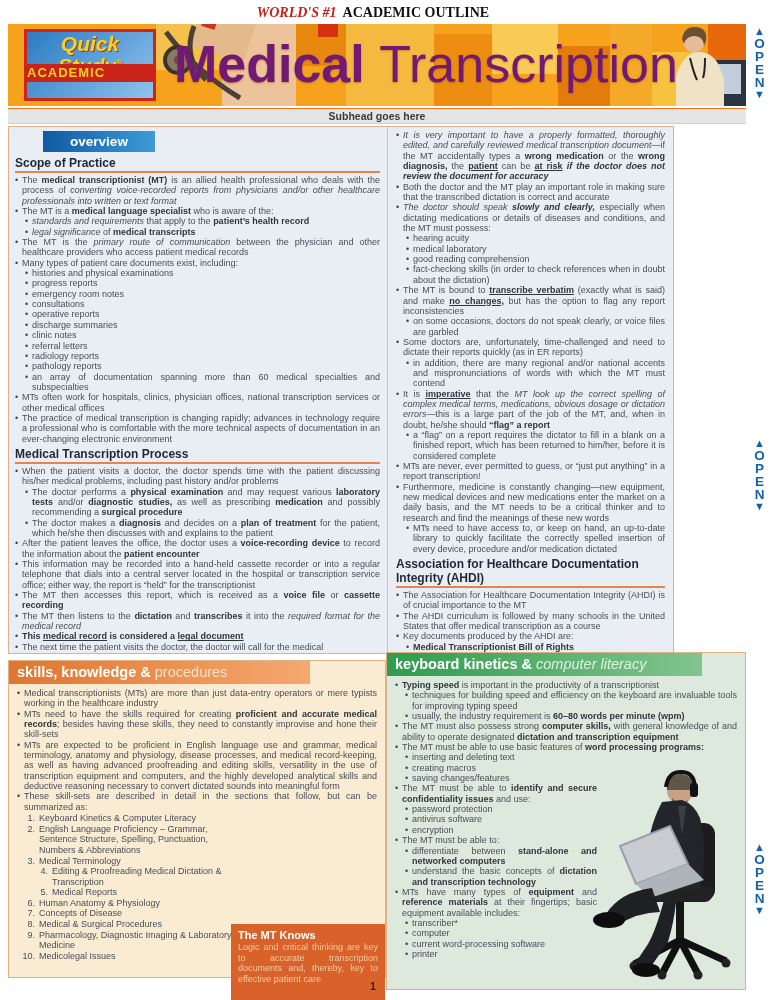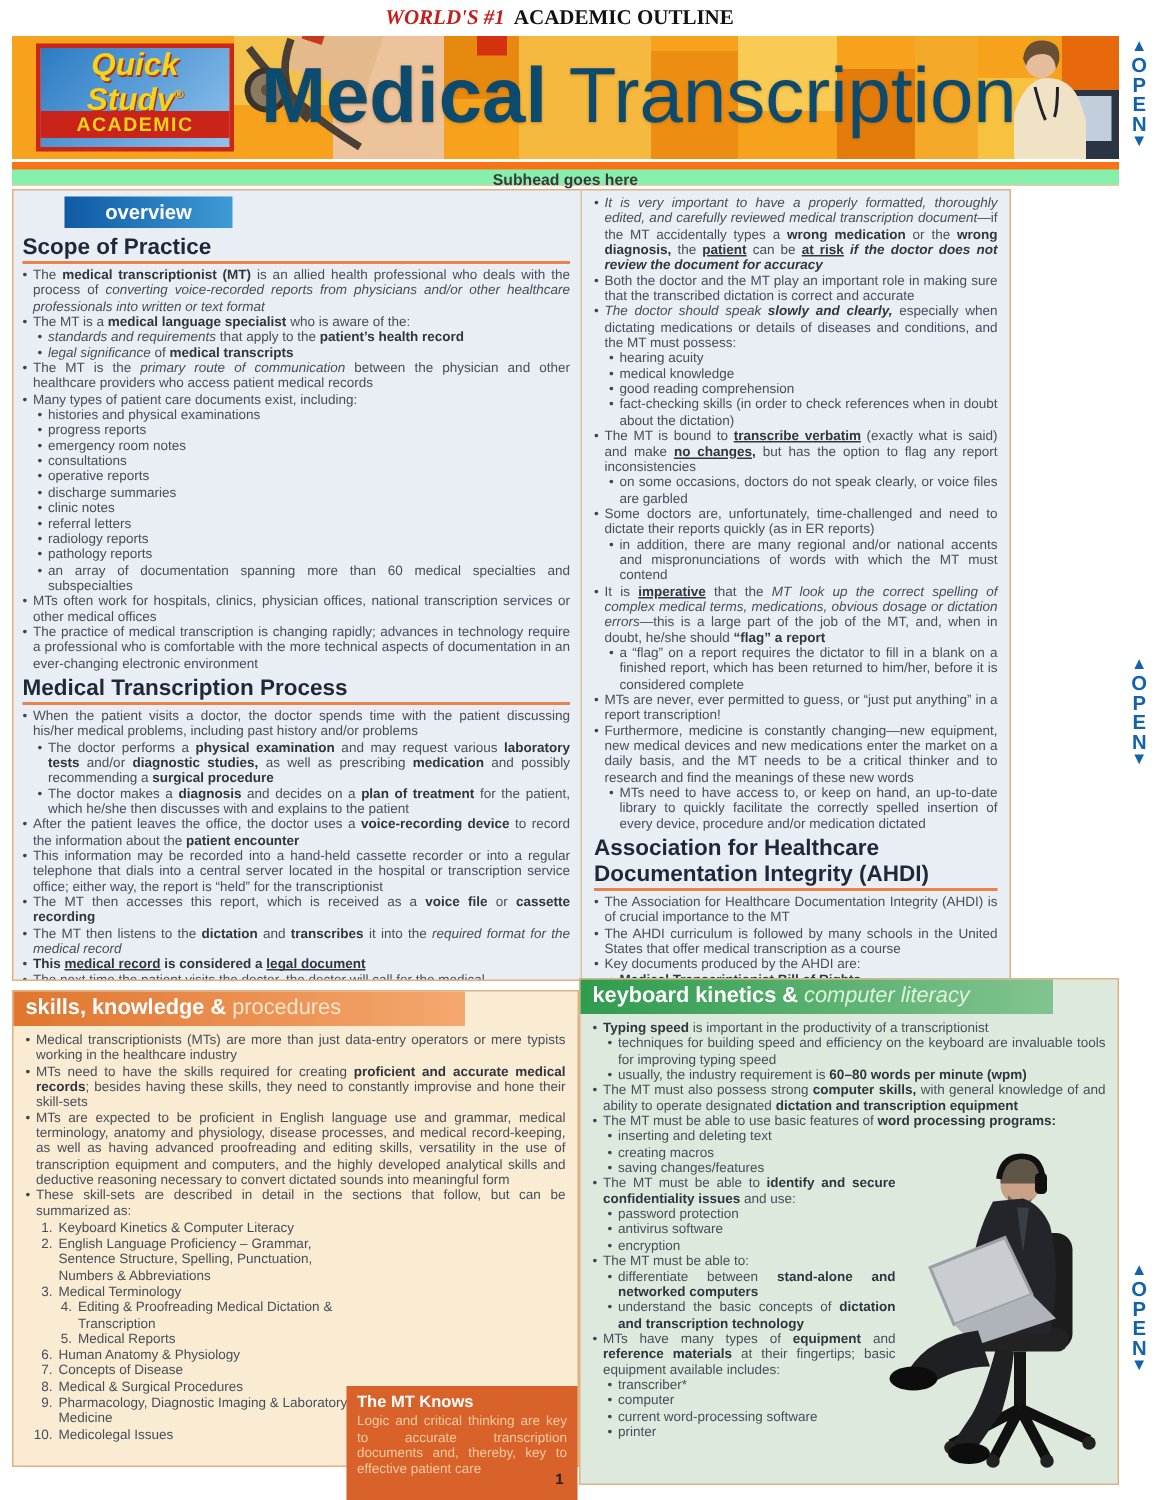--- a/index.html
+++ b/index.html
@@ -8,45 +8,45 @@
   
   .masthead{position:absolute;top:5px;left:0;width:746px;text-align:center;font-family:"Liberation Serif",serif;font-size:14px;font-weight:bold;color:#111;}
   .masthead .red{color:#C41F1A;font-style:italic;margin-right:6px;}
 
   
   .banner{position:absolute;left:8px;top:24px;width:738px;height:82px;background:#F6A21D;overflow:hidden;}
   .banner .m{position:absolute;}
   .logo{position:absolute;left:16px;top:5px;width:132px;height:72px;border:3px solid #CC2418;background:linear-gradient(135deg,#2C7BC4,#8FC3EC);box-sizing:border-box;z-index:4;}
   .logo .qs{color:#F5D31E;font-weight:bold;font-style:italic;font-size:21px;line-height:19px;text-align:center;margin-top:2px;text-shadow:1px 1px 0 #A93518;}
   .logo .reg{font-size:8px;vertical-align:super;}
-  .logo .acad{position:absolute;left:0;bottom:6px;width:100%;background:#C9231A;color:#F5D31E;font-weight:bold;font-size:13px;letter-spacing:1px;text-align:center;line-height:18px;}
-  .banner-title{position:absolute;left:166px;top:12px;z-index:3;color:#0c4a6e;font-size:52px;line-height:56px;white-space:nowrap;text-shadow:0 1px 2px rgba(170,90,0,.5);}
+  .logo .acad{position:absolute;left:0;bottom:16px;width:100%;background:#C9231A;color:#F5D31E;font-weight:bold;font-size:13px;letter-spacing:1px;text-align:left;line-height:18px;}
+  .banner-title{position:absolute;left:166px;top:12px;z-index:3;color:#701a75;font-size:52px;line-height:56px;white-space:nowrap;text-shadow:0 1px 2px rgba(170,90,0,.5);}
   .banner-title .tb{font-weight:bold;}
   .banner-title .tl{font-weight:normal;}
   .steth{position:absolute;left:128px;top:0;z-index:2;}
   .nurse{position:absolute;right:0;top:0;z-index:2;}
 
   
-  .subhead{position:absolute;left:8px;top:108px;width:738px;height:16px;background:#86efac;border-top:5px solid #f97316;border-bottom:1px solid #E6CBA4;text-align:center;font-size:10.5px;font-weight:bold;color:#3a3a3a;line-height:15px;box-sizing:border-box;}
+  .subhead{position:absolute;left:8px;top:108px;width:738px;height:16px;background:#e5e5e5;border-top:1px solid #f97316;border-bottom:1px solid #E6CBA4;text-align:center;font-size:10.5px;font-weight:bold;color:#3a3a3a;line-height:15px;box-sizing:border-box;}
 
   
   .open-tab{position:absolute;left:749px;width:21px;text-align:center;color:#1363AC;font-weight:bold;}
   .open-tab .tri{display:block;font-size:11px;line-height:11px;}
   .open-letters{display:block;width:13px;margin:0 auto;font-size:13.5px;line-height:13px;word-break:break-all;letter-spacing:0;}
 
   
   .panel{position:absolute;box-sizing:border-box;border:1px solid #DFB183;}
   .overview-wrap{left:8px;top:126px;width:666px;height:528px;background:#E9EEF4;display:flex;overflow:hidden;}
   .col{box-sizing:border-box;overflow:hidden;}
   .col-left{width:378px;padding:3px 7px 0 6px;}
   .col-right{flex:1;border-left:1px solid #D6C2A4;padding:3px 8px 0 8px;}
 
   .ov-tab{margin:1px 0 3px 28px;width:112px;background:linear-gradient(90deg,#0F5AA4,#3E9BD6);color:#fff;font-weight:bold;font-size:13.5px;text-align:center;line-height:21px;}
 
-  .sec-head{font-weight:bold;font-size:15px;color:#1F2838;border-bottom:2px solid #E8834C;padding:1px 0 1px 0;margin:2px 0 2px 0;}
+  .sec-head{font-weight:bold;font-size:12px;color:#1F2838;border-bottom:2px solid #E8834C;padding:1px 0 1px 0;margin:2px 0 2px 0;}
 
   .bullet{display:flex;font-size:9px;line-height:10.35px;color:#474E59;}
   .bullet .marker{flex:0 0 7px;color:#3C4450;}
   .bullet .btext{flex:1;text-align:justify;}
   .bullet.lv1{margin-left:10px;}
   .bullet.cont .marker{visibility:hidden;}
   .sb{font-weight:bold;color:#30363F;}
   .si{font-style:italic;margin-top:44px;}
   .su{text-decoration:underline;}
   .sl{color:#1363AC;font-weight:bold;}
@@ -280,21 +280,21 @@
         <div class="bullet lv0">
           <span class="marker">•</span>
           <span class="btext"><span class="si">The doctor should speak </span><span class="sb si">slowly and clearly,</span><span> especially when dictating medications or details of diseases and conditions, and the MT must possess:</span></span>
         </div>
         <div class="bullet lv1">
           <span class="marker">•</span>
           <span class="btext"><span>hearing acuity</span></span>
         </div>
         <div class="bullet lv1">
           <span class="marker">•</span>
-          <span class="btext"><span>medical knowledge</span></span>
+          <span class="btext"><span>medical laboratory</span></span>
         </div>
         <div class="bullet lv1">
           <span class="marker">•</span>
           <span class="btext"><span>good reading comprehension</span></span>
         </div>
         <div class="bullet lv1">
           <span class="marker">•</span>
           <span class="btext"><span>fact-checking skills (in order to check references when in doubt about the dictation)</span></span>
         </div>
         <div class="bullet lv0">

